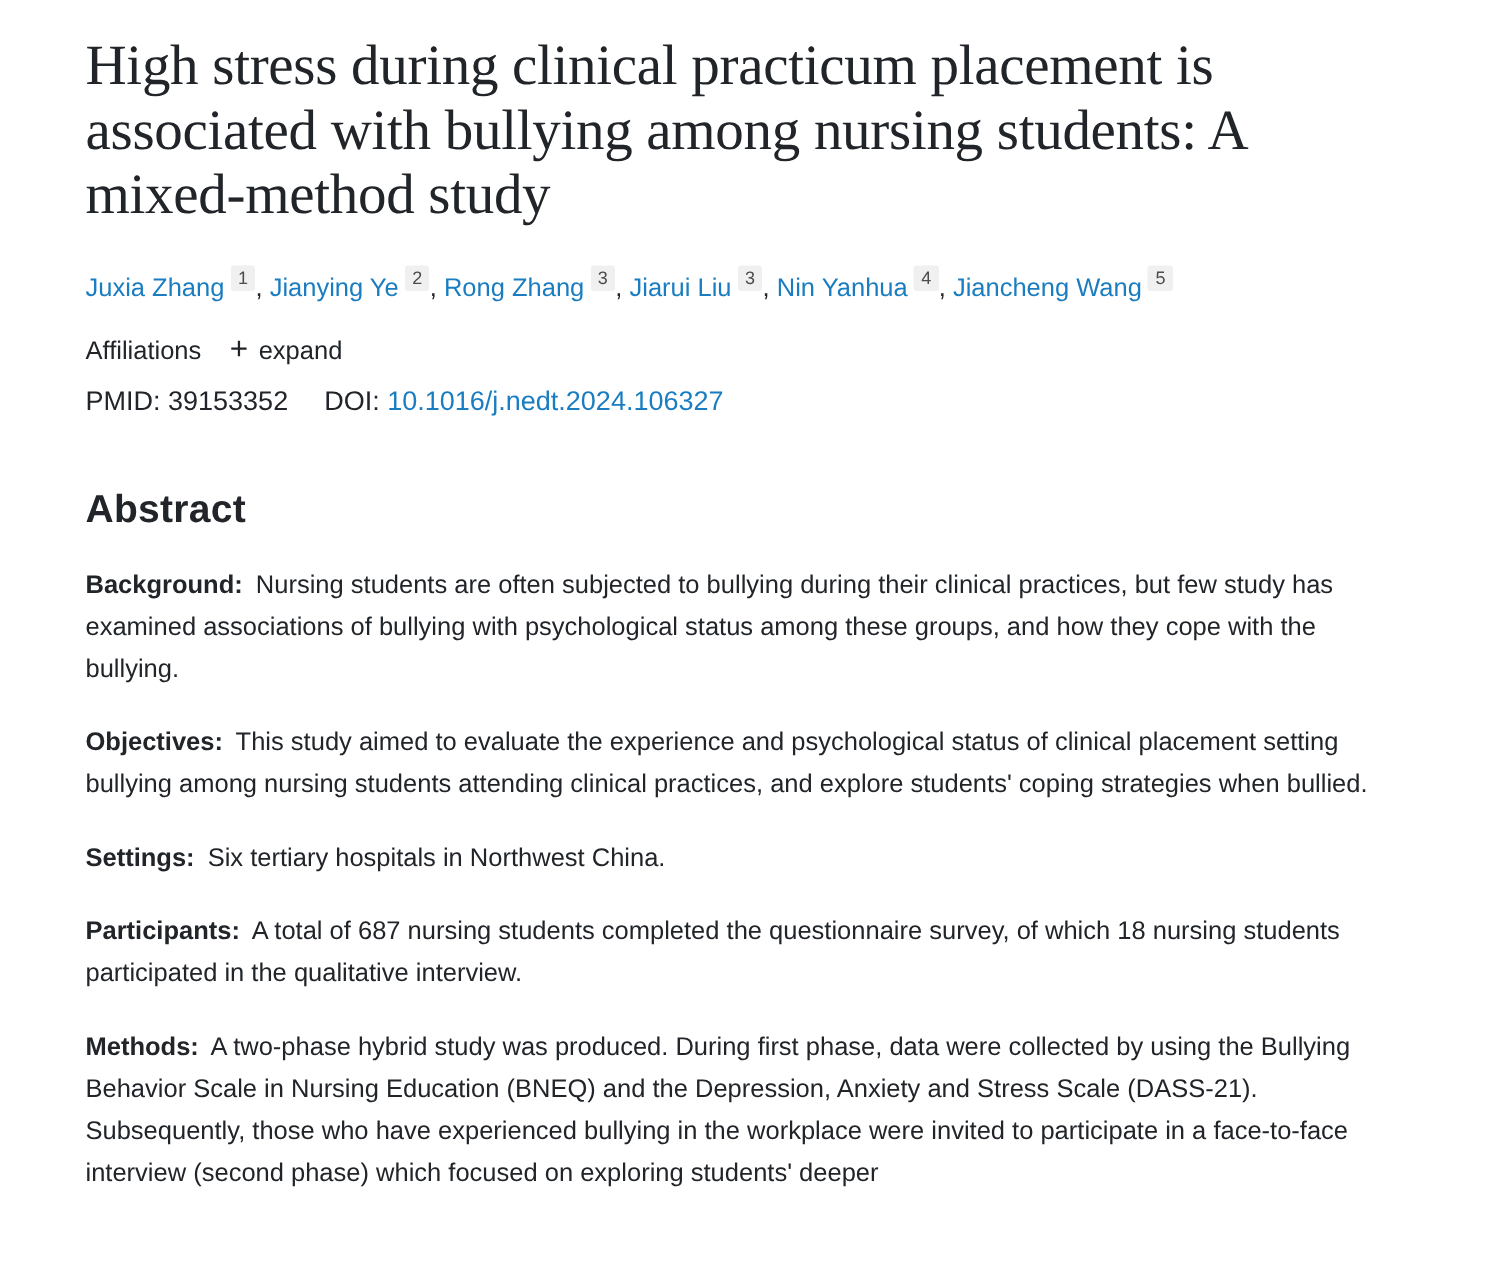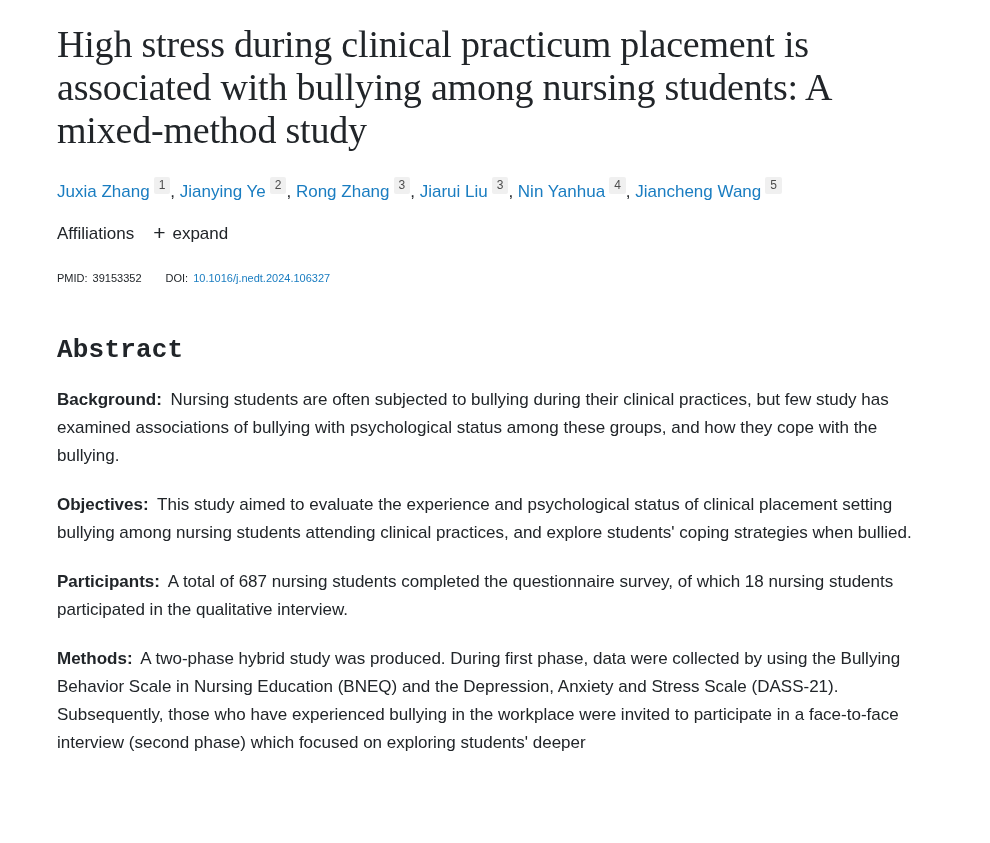--- a/index.html
+++ b/index.html
@@ -73,29 +73,29 @@
     cursor:pointer;
   }
   .plus-icon{
     font-size:21px;
     font-weight:400;
     line-height:18px;
     position:relative;
     top:-1px;
   }
   .ids-row{
-    margin-top:22px;
-    font-size:11px;
+    margin-top:11px;
+    font-size:18px;
     line-height:24px;
   }
   .pmid-value{margin-left:5px;}
   .doi-label{margin-left:24px;}
   .doi-link{margin-left:5px;}
   h2.abstract-heading{
-    font-family:Liberation Mono, monospace;
+    font-family:Liberation Sans, sans-serif;
     font-size:26px;
     font-weight:700;
     letter-spacing:0.2px;
     margin:45px 0 0 0;
     color:var(--text);
   }
   .abstract-section{
     font-size:17px;
     line-height:28px;
     margin:21px 0 0 0;
@@ -124,17 +124,18 @@
 
   <div class="ids-row">
     <span>PMID:</span><span class="pmid-value">39153352</span><span class="doi-label">DOI:</span><a class="link doi-link" href="#">10.1016/j.nedt.2024.106327</a>
   </div>
 
   <h2 class="abstract-heading">Abstract</h2>
 
   <div id="abstract-sections">
       <p class="abstract-section"><span class="section-label">Background:</span><span> Nursing students are often subjected to bullying during their clinical practices, but few study has examined associations of bullying with psychological status among these groups, and how they cope with the bullying.</span></p>
       <p class="abstract-section"><span class="section-label">Objectives:</span><span> This study aimed to evaluate the experience and psychological status of clinical placement setting bullying among nursing students attending clinical practices, and explore students' coping strategies when bullied.</span></p>
+      <p class="abstract-section"><span class="section-label">Settings:</span><span> Six tertiary hospitals in Northwest China.</span></p>
       <p class="abstract-section"><span class="section-label">Participants:</span><span> A total of 687 nursing students completed the questionnaire survey, of which 18 nursing students participated in the qualitative interview.</span></p>
       <p class="abstract-section"><span class="section-label">Methods:</span><span> A two-phase hybrid study was produced. During first phase, data were collected by using the Bullying Behavior Scale in Nursing Education (BNEQ) and the Depression, Anxiety and Stress Scale (DASS-21). Subsequently, those who have experienced bullying in the workplace were invited to participate in a face-to-face interview (second phase) which focused on exploring students' deeper</span></p>
     </div>
 
 </div>
 
 </body></html>

